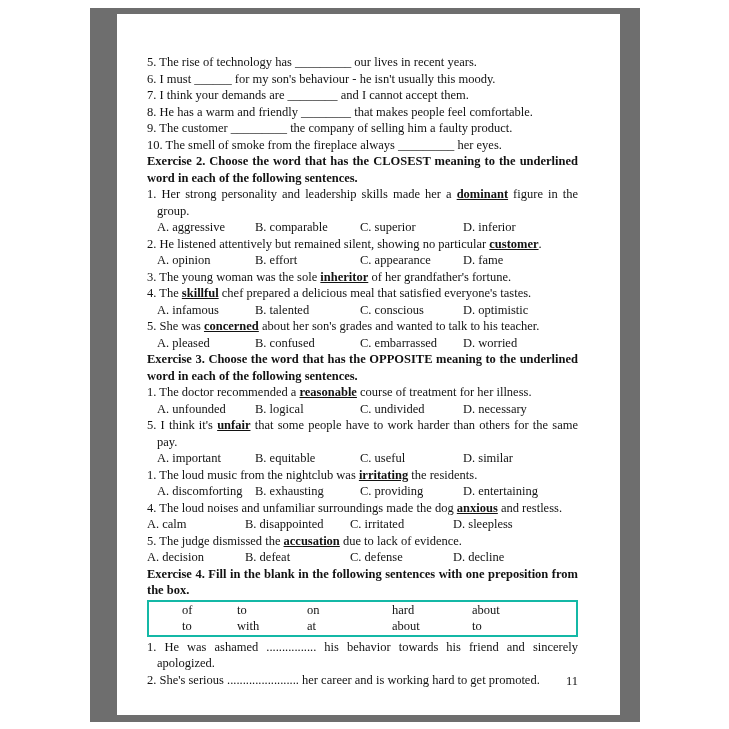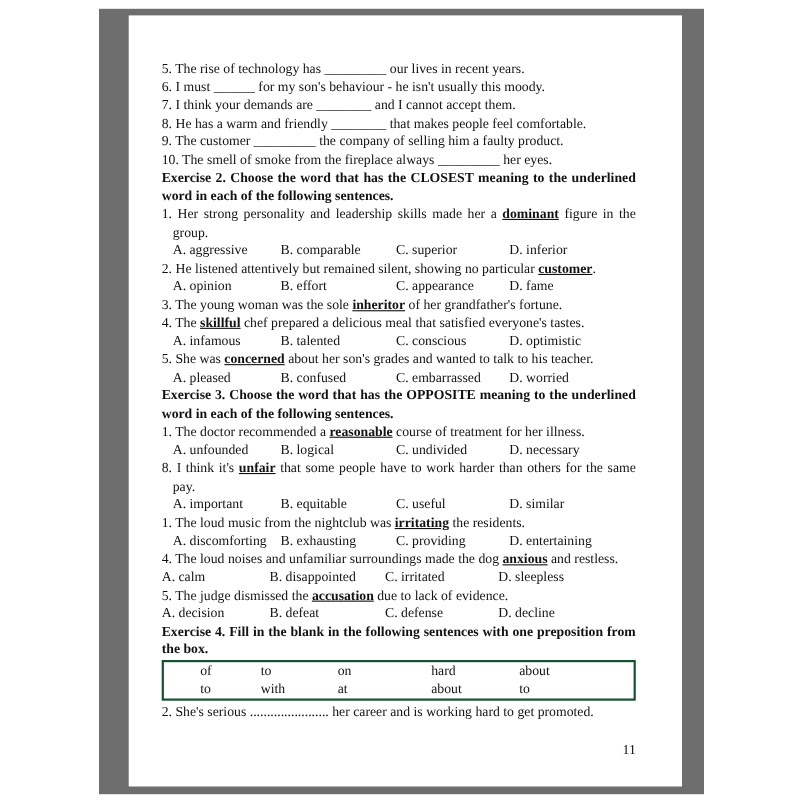--- a/index.html
+++ b/index.html
@@ -32,21 +32,21 @@
   .hang { padding-left: 10px; text-indent: -10px; }
   .ex-title { font-weight: bold; }
   .uw { font-weight: bold; text-decoration: underline; }
   .options {
     display: grid;
     grid-template-columns: 98px 105px 103px auto;
     padding-left: 10px;
   }
   .options.flush { padding-left: 0; }
   .prep-box {
-    border: 2px solid #14532d;
+    border: 2px solid #14b8a6;
     margin: 1px 0 2px 0;
     padding-left: 33px;
   }
   .prep-row {
     display: grid;
     grid-template-columns: 55px 70px 85px 80px auto;
   }
   .page-num {
     position: absolute;
     right: 42px;
@@ -106,21 +106,21 @@
     <p class="ex-title">Exercise 3. Choose the word that has the OPPOSITE meaning to the underlined word in each of the following sentences.</p>
 
     <p class="hang"><span>1. The doctor recommended a </span><span class="uw">reasonable</span><span> course of treatment for her illness.</span></p>
     <div class="options">
       <span>A. unfounded</span>
       <span>B. logical</span>
       <span>C. undivided</span>
       <span>D. necessary</span>
     </div>
 
-    <p class="hang"><span>8. I think it's </span><span class="uw">unfair</span><span> that some people have to work harder than others for the same pay.</span></p>
+    <p class="hang"><span>5. I think it's </span><span class="uw">unfair</span><span> that some people have to work harder than others for the same pay.</span></p>
     <div class="options">
       <span>A. important</span>
       <span>B. equitable</span>
       <span>C. useful</span>
       <span>D. similar</span>
     </div>
 
     <p class="hang"><span>1. The loud music from the nightclub was </span><span class="uw">irritating</span><span> the residents.</span></p>
     <div class="options">
       <span>A. discomforting</span>
@@ -157,17 +157,18 @@
       </div>
       <div class="prep-row">
         <span>to</span>
         <span>with</span>
         <span>at</span>
         <span>about</span>
         <span>to</span>
       </div>
     </div>
 
+    <p class="hang"><span>1. He was ashamed </span><span>................</span><span> his behavior towards his friend and sincerely apologized.</span></p>
     <p class="hang"><span>2. She's serious </span><span>.......................</span><span> her career and is working hard to get promoted.</span></p>
 
     <div class="page-num">11</div>
   </div>
 </div>
 
 </body></html>

